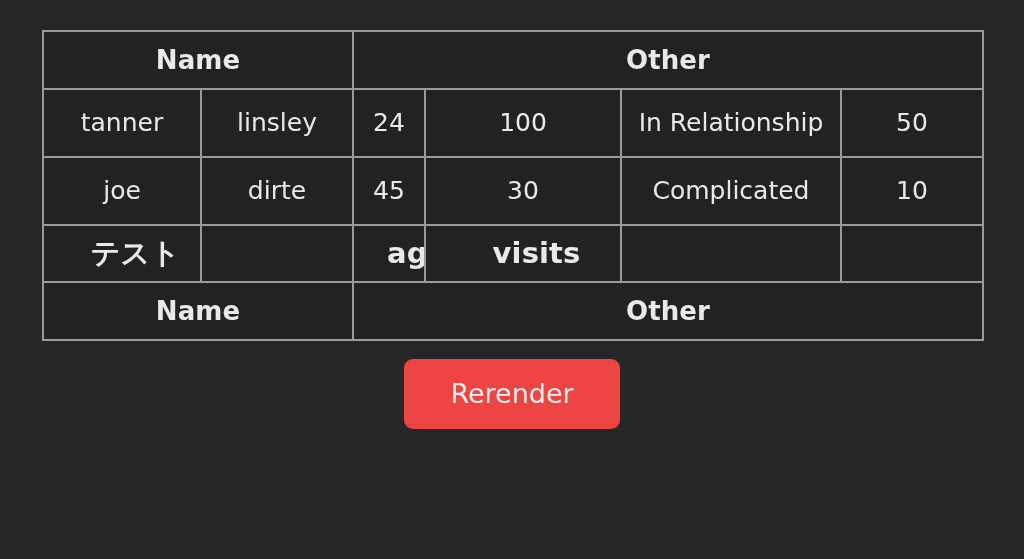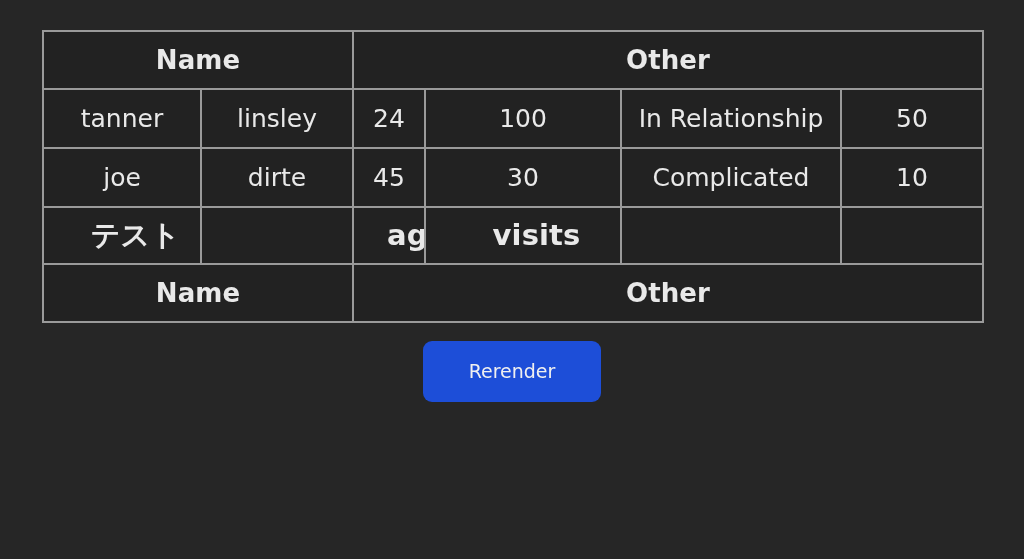--- a/index.html
+++ b/index.html
@@ -58,21 +58,21 @@
   
   tr.group-row th {
     height: 58px;
     font-size: 26px;
   }
   tr.col-header-row th {
     height: 57px;
     font-size: 25px;
   }
   tr.data-row td {
-    height: 59px;
+    height: 68px;
     font-size: 25px;
   }
   tr.footer-sub-row th {
     height: 57px;
     font-size: 29px;
     padding-left: 33px;
   }
   th.empty-cell, td.empty-cell {
     font-size: 0;
   }
@@ -84,26 +84,26 @@
   col.c-status   { width: 220px; }
   col.c-progress { width: 142px; }
 
   .button-bar {
     width: 100%;
     display: flex;
     justify-content: center;
     margin-top: 18px;
   }
   button.rerender-button {
-    background: #1d4ed8;
+    background: #ef4444;
     color: #f0f0f0;
     border: none;
     border-radius: 9px;
     font-family: "DejaVu Sans", "Liberation Sans", sans-serif;
-    font-size: 19px;
+    font-size: 27px;
     font-weight: normal;
     padding: 20px 46px;
     cursor: pointer;
     line-height: 1.1;
   }
 </style>
 </head>
 <body>
 
 <div class="page">

